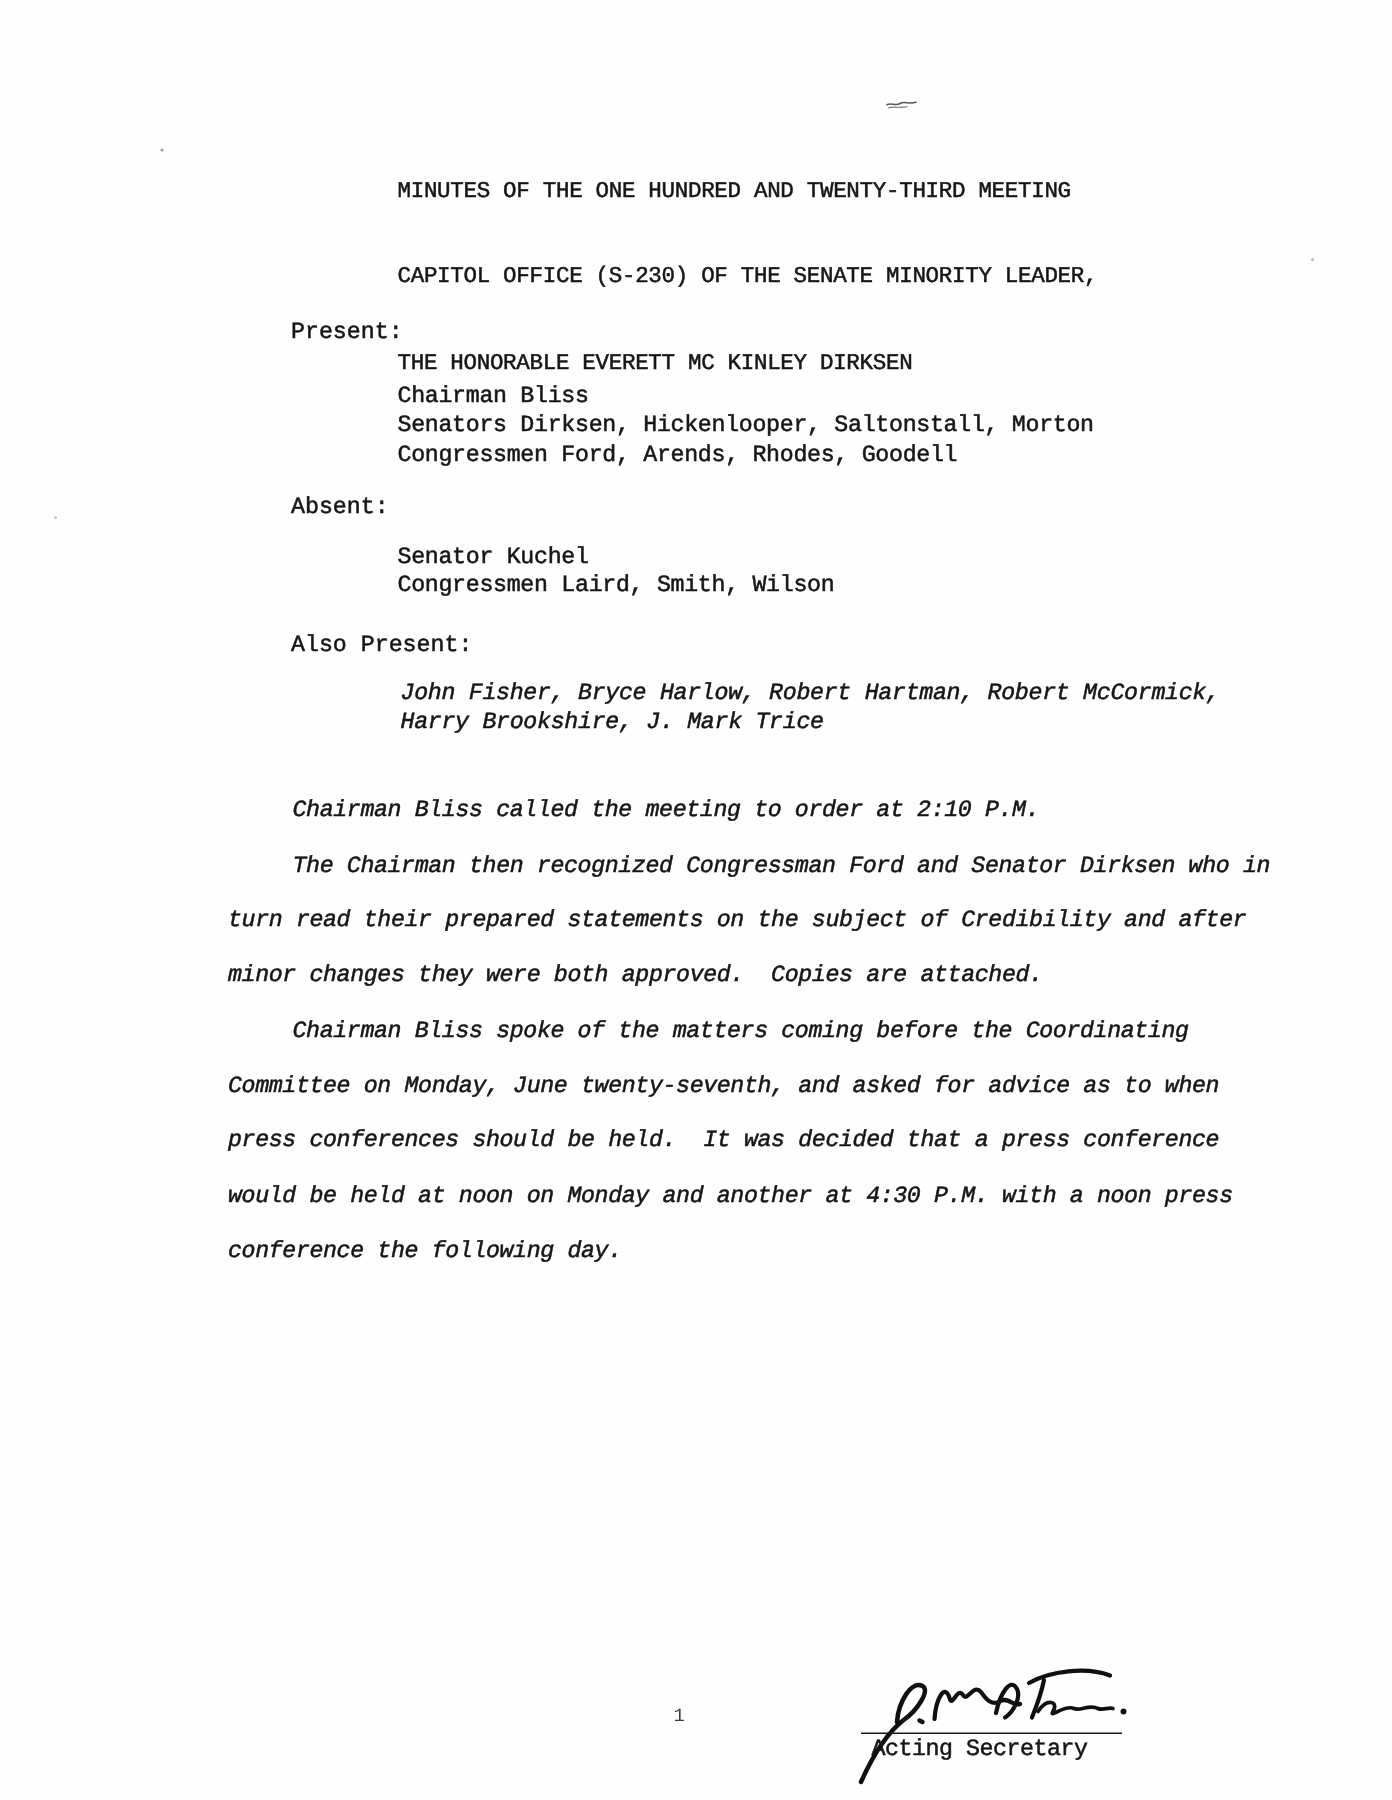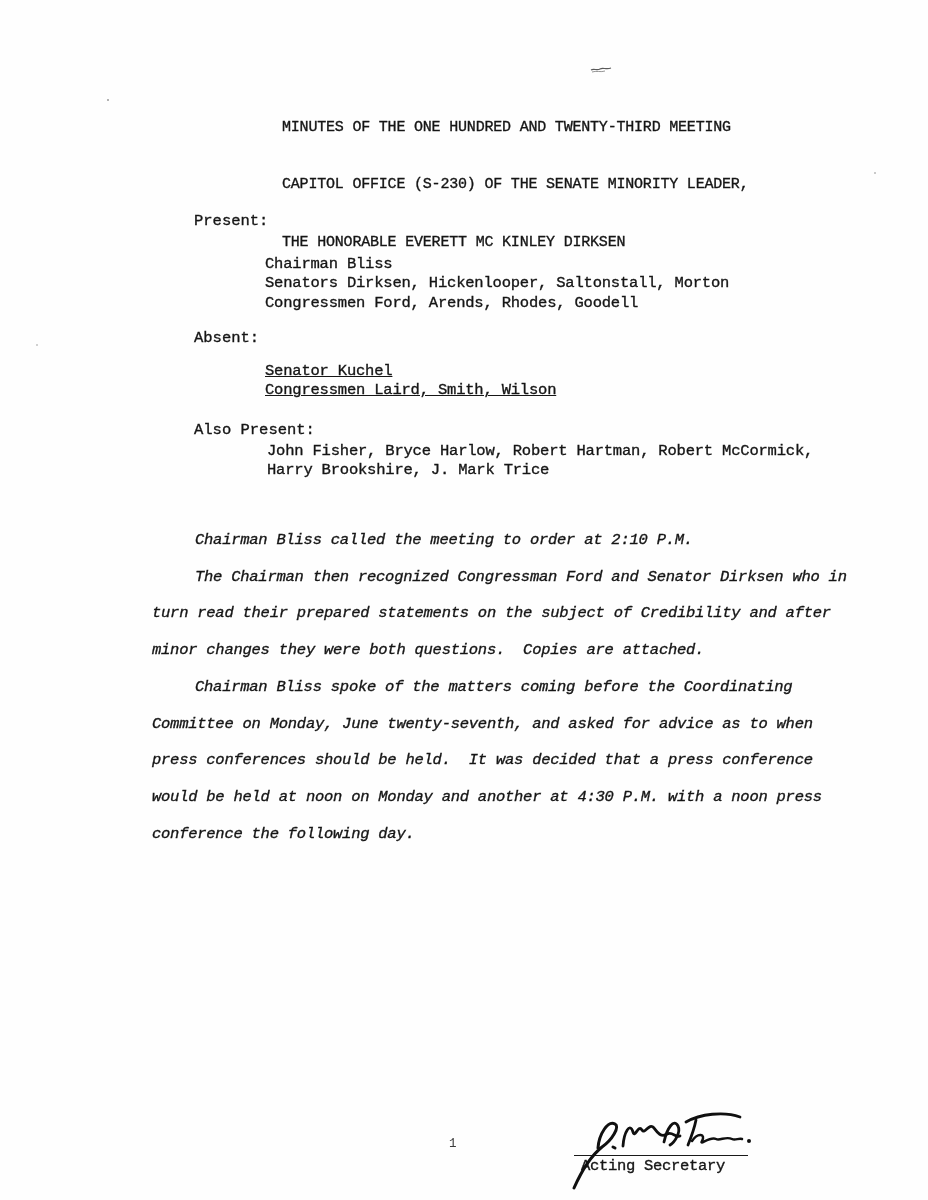--- a/index.html
+++ b/index.html
@@ -10,37 +10,36 @@
     background:#fefefe;
     font-family:"Liberation Mono","DejaVu Sans Mono",monospace;
     color:#161616;
     -webkit-text-stroke:0.35px #161616;
   }
   .title-block {
     position:absolute; left:265px; top:79px;
     font-size:15px; line-height:19.3px;
     letter-spacing:-0.2px;
     white-space:pre;
-    margin-left:17px;
   }
   .att-label {
     position:absolute; left:194px;
     font-size:15.5px; line-height:19px; white-space:pre;
   }
   .att-names {
     position:absolute; left:265px;
     font-size:15.5px; line-height:19.3px; white-space:pre;
     letter-spacing:-0.2px;
   }
   #present-label  { top:212px; }
   #present-names  { top:255px; }
   #absent-label   { top:329px; }
-  #absent-names   { top:362px;text-decoration:underline; }
+  #absent-names   { top:362px; }
   #also-label     { top:421px; }
-  #also-names     { top:442px; left:267px; }
+  #also-names     { top:453px; left:267px;font-style:italic; }
   .body-block {
     position:absolute; left:152px; top:522px; width:760px;
   }
   .body-block p {
     white-space:pre;
     font-size:15.5px; line-height:36.7px;
     text-indent:43px;
     letter-spacing:-0.25px;
     font-style:italic;
   }
@@ -100,21 +99,21 @@
 Congressmen Laird, Smith, Wilson</div>
 
   <div class="att-label" id="also-label">Also Present:</div>
   <div class="att-names" id="also-names">John Fisher, Bryce Harlow, Robert Hartman, Robert McCormick,
 Harry Brookshire, J. Mark Trice</div>
 
   <div class="body-block">
     <p>Chairman Bliss called the meeting to order at 2:10 P.M.</p>
     <p>The Chairman then recognized Congressman Ford and Senator Dirksen who in
 turn read their prepared statements on the subject of Credibility and after
-minor changes they were both questions.  Copies are attached.</p>
+minor changes they were both approved.  Copies are attached.</p>
     <p>Chairman Bliss spoke of the matters coming before the Coordinating
 Committee on Monday, June twenty-seventh, and asked for advice as to when
 press conferences should be held.  It was decided that a press conference
 would be held at noon on Monday and another at 4:30 P.M. with a noon press
 conference the following day.</p>
   </div>
 
   <div class="page-number">1</div>
 
   <div class="signature-block">

